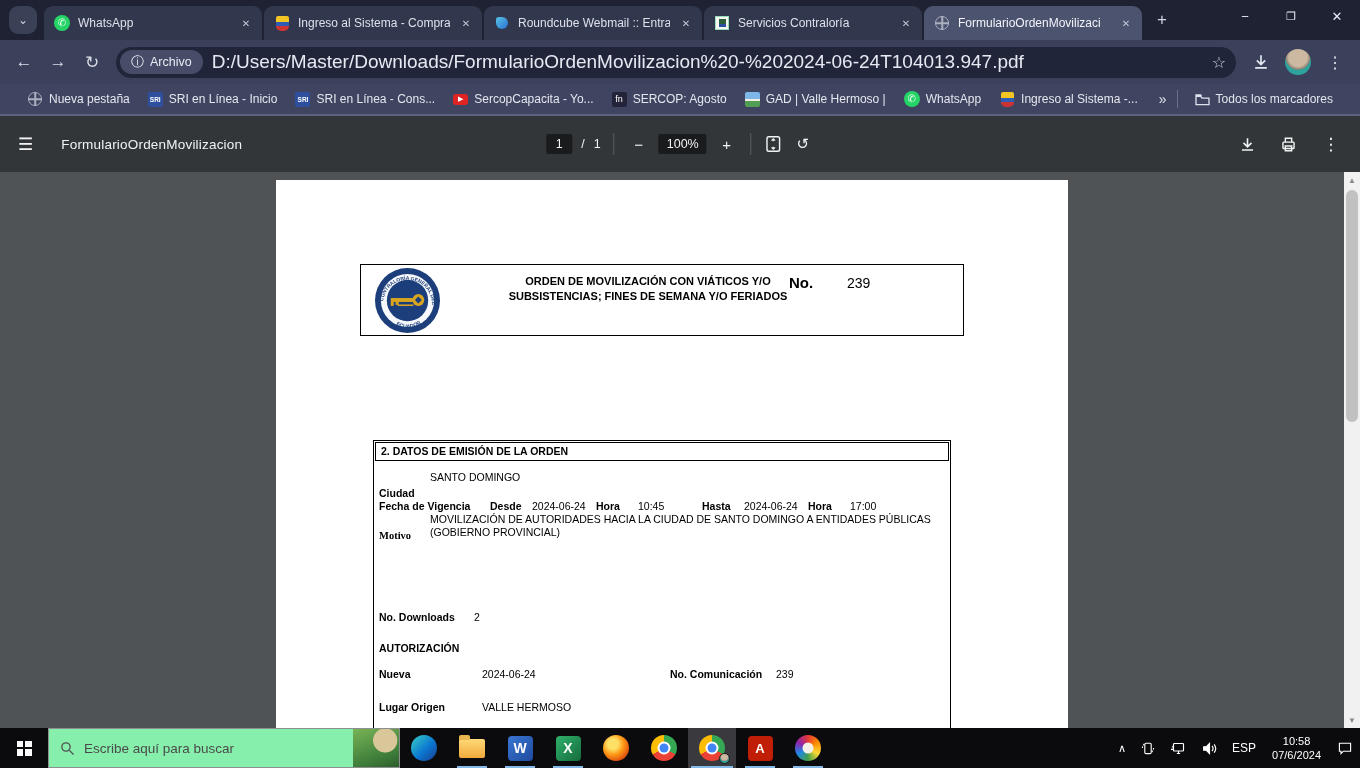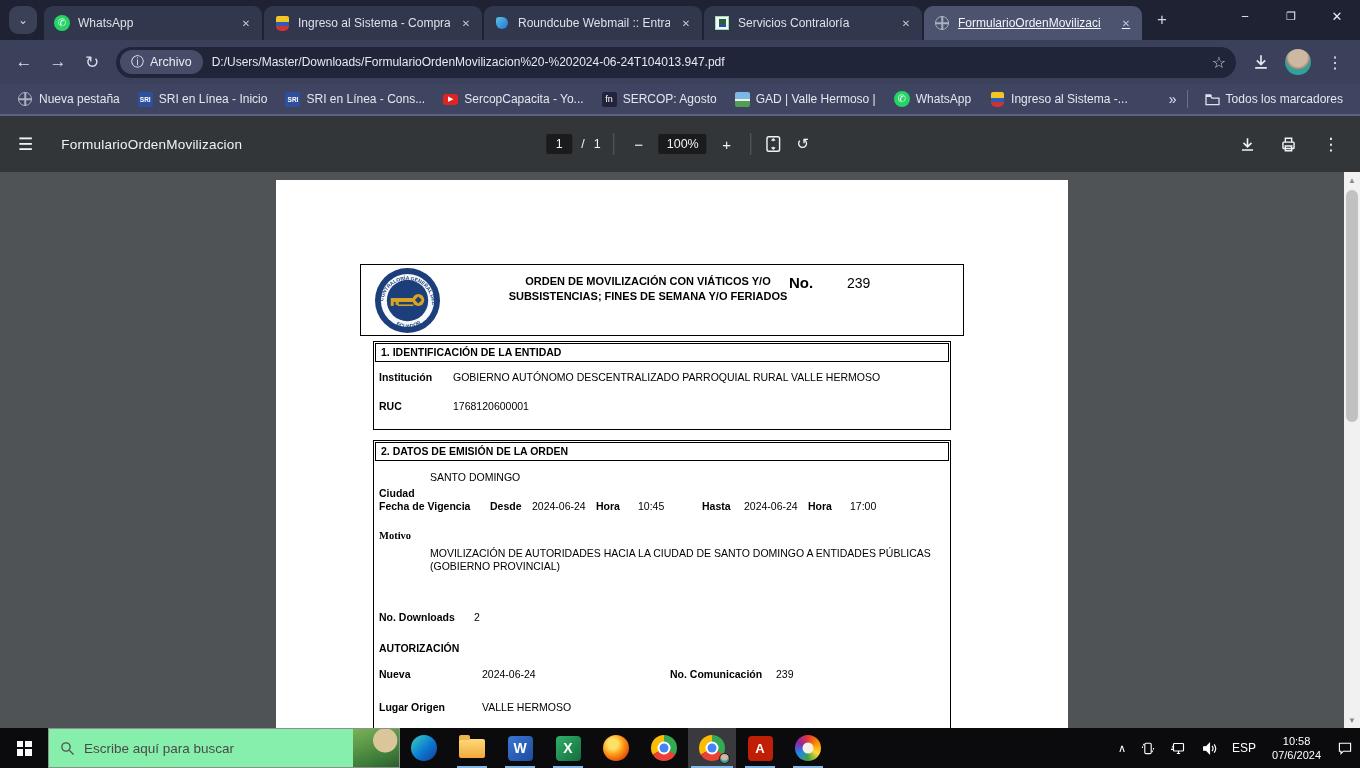--- a/index.html
+++ b/index.html
@@ -6,21 +6,21 @@
   html,body { width:1360px; height:768px; overflow:hidden; font-family:"Liberation Sans", sans-serif; background:#000; }
   #app { width:1360px; height:768px; display:flex; flex-direction:column; }
 
   
   .tabstrip { height:40px; background:#1e2233; display:flex; align-items:flex-end; flex:none; }
   .tab-search { width:28px; height:28px; margin:0 7px 6px 9px; border-radius:9px; background:#3a4157;
                 color:#c9cede; display:flex; align-items:center; justify-content:center; font-size:12px; flex:none; }
   .tab { width:218px; height:34px; border-radius:9px 9px 0 0; background:#31374c; color:#dde0ea;
          display:flex; align-items:center; padding:0 8px 0 10px; gap:8px; font-size:12px; position:relative; flex:none; }
   .tab + .tab { margin-left:2px; }
-  .tab.active { background:#4b536f; color:#f2f4fa;text-decoration:underline; }
+  .tab.active { background:#4b536f; color:#f2f4fa; }
   .tab .t-title { flex:1; white-space:nowrap; overflow:hidden; }
   .tab .t-close { width:16px; height:16px; border-radius:8px; display:flex; align-items:center; justify-content:center;
                   font-size:10px; color:#c2c7d6; flex:none; }
   .fav { width:16px; height:16px; flex:none; display:flex; align-items:center; justify-content:center; }
   .fav-wa { width:16px; height:16px; border-radius:50%; background:#25d366; color:#fff; font-size:10px; line-height:16px; text-align:center; }
   .fav-ec { width:13px; height:15px; border-radius:2px 2px 5px 5px; background:linear-gradient(180deg,#f3c624 0 38%,#2d5bb5 38% 70%,#cc3333 70%); }
   .fav-rc { width:12px; height:12px; border-radius:3px 6px 6px 6px; background:linear-gradient(135deg,#58c5e8,#2a6fd1); }
   .fav-cg { width:14px; height:14px; background:#f4f7f2; border:1px solid #9db; display:flex; align-items:center; justify-content:center; }
   .fav-cg i { width:7px; height:8px; background:linear-gradient(180deg,#2d5e3a 60%,#2a4f9e 60%); display:block; }
   .fav-globe { width:14px; height:14px; border-radius:50%; border:1.5px solid #aab0bf; position:relative; }
@@ -30,28 +30,28 @@
   .win-controls { margin-left:auto; display:flex; align-self:flex-start; }
   .win-btn { width:46px; height:32px; color:#e7eaf2; display:flex; align-items:center; justify-content:center; font-size:13px; }
   .win-max { font-size:11px; }
 
   
   .toolbar { height:44px; background:#3b415a; display:flex; align-items:center; padding:0 8px; gap:2px; flex:none; }
   .nav-btn { width:32px; height:32px; display:flex; align-items:center; justify-content:center; color:#d9dce7; font-size:17px; flex:none; }
   .omnibox { flex:1; height:31px; margin:0 6px; border-radius:16px; background:#21253a; display:flex; align-items:center; padding:0 10px 0 4px; min-width:0; }
   .chip { height:24px; border-radius:12px; background:#474d68; color:#e8ebf4; display:flex; align-items:center; gap:6px; padding:0 11px; font-size:12.5px; flex:none; }
   .chip .info-g { font-size:13px; }
-  .url-text { flex:1; margin-left:9px; color:#e6e9f2; font-size:12px; white-space:nowrap; overflow:hidden; min-width:0; }
+  .url-text { flex:1; margin-left:9px; color:#e6e9f2; font-size:19px; white-space:nowrap; overflow:hidden; min-width:0; }
   .omni-star { color:#cdd2e0; font-size:16px; flex:none; margin-left:8px; }
   .tb-icon { width:34px; height:32px; display:flex; align-items:center; justify-content:center; color:#e4e7f0; flex:none; }
   .avatar { width:26px; height:26px; border-radius:50%; margin:0 5px;
             background:radial-gradient(circle at 50% 32%, #cdb9a2 0 42%, #8d8273 55%, #2ea39d 58%); flex:none; }
 
   
-  .bookmarks { height:32px; background:#3f4560; border-bottom:2px solid #5d6280; display:flex; align-items:center; padding:0 10px; gap:4px; font-size:12px; color:#e4e7ef; flex:none; }
+  .bookmarks { height:32px; background:#3f4560; border-bottom:2px solid #5d6280; display:flex; align-items:center; padding:0 20px; gap:4px; font-size:12px; color:#e4e7ef; flex:none; }
   .bm { display:flex; align-items:center; gap:6px; padding:3px 7px; border-radius:6px; white-space:nowrap; }
   .bm-sri { width:15px; height:15px; background:#2d4f9e; border-radius:2px; color:#fff; font-size:6.5px; font-weight:bold; display:flex; align-items:center; justify-content:center; }
   .bm-yt { width:15px; height:11px; background:#e02424; border-radius:3px; color:#fff; font-size:7px; display:flex; align-items:center; justify-content:center; }
   .bm-fn { width:15px; height:15px; background:#23233a; border-radius:2px; color:#fff; font-size:9px; display:flex; align-items:center; justify-content:center; }
   .bm-gad { width:15px; height:15px; border-radius:2px; background:linear-gradient(180deg,#7db7e8 0 45%,#f2efe2 45% 60%,#4f9e53 60%); }
   .bm-right { margin-left:auto; display:flex; align-items:center; gap:10px; }
   .bm-sep { width:1px; height:18px; background:#6a7089; }
   .overflow-g { font-size:14px; color:#dfe3ee; }
 
   
@@ -296,48 +296,41 @@
             <circle cx="45" cy="33.5" r="6" fill="#d9a520"></circle>
             <rect x="42.5" y="31" width="5" height="5" fill="#1c3f7c" transform="rotate(45 45 33.5)"></rect>
             <rect x="24" y="38" width="16" height="1.6" fill="#d9a520"></rect>
           </g>
         </svg>
         <div class="abs doc-title" style="left:122px; top:9px; width:330px;">ORDEN DE MOVILIZACIÓN CON VIÁTICOS Y/O SUBSISTENCIAS; FINES DE SEMANA Y/O FERIADOS</div>
         <div class="abs lab" style="left:428px; top:9px; font-size:15px;">No.</div>
         <div class="abs val" style="left:486px; top:10px; font-size:14px;">239</div>
       </div>
 
-      <div class="box" style="left:97px; top:161px; width:578px; height:89px;">
-        <div class="sec-head">1. IDENTIFICACIÓN DE LA ENTIDAD</div>
-        <div class="abs lab" style="left:5px; top:29px;">Institución</div>
-        <div class="abs val" style="left:79px; top:29px;">GOBIERNO AUTÓNOMO DESCENTRALIZADO PARROQUIAL RURAL VALLE HERMOSO</div>
-        <div class="abs lab" style="left:5px; top:58px;">RUC</div>
-        <div class="abs val" style="left:79px; top:58px;">1768120600001</div>
-      </div>
 
       <div class="box" style="left:97px; top:260px; width:578px; height:460px;">
         <div class="sec-head">2. DATOS DE EMISIÓN DE LA ORDEN</div>
 
         <div class="abs lab" style="left:5px; top:46px;">Ciudad</div>
         <div class="abs val" style="left:56px; top:30px;">SANTO DOMINGO</div>
 
         <div class="abs" style="left:0; top:59px; right:0; height:14px;">
           <span class="abs lab" style="left:5px;">Fecha de Vigencia</span>
           <span class="abs lab" style="left:116px;">Desde</span>
           <span class="abs val" style="left:158px;">2024-06-24</span>
           <span class="abs lab" style="left:222px;">Hora</span>
           <span class="abs val" style="left:264px;">10:45</span>
           <span class="abs lab" style="left:328px;">Hasta</span>
           <span class="abs val" style="left:370px;">2024-06-24</span>
           <span class="abs lab" style="left:434px;">Hora</span>
           <span class="abs val" style="left:476px;">17:00</span>
         </div>
 
         <div class="abs lab" style="left:5px; top:89px;font-family:Liberation Serif, serif;">Motivo</div>
-        <div class="abs val" style="left:56px; top:106px; width:522px; white-space:normal; line-height:12.5px;">MOVILIZACIÓN DE AUTORIDADES HACIA LA CIUDAD DE SANTO DOMINGO A ENTIDADES PÚBLICAS (GOBIERNO PROVINCIAL)</div>
+        <div class="abs val" style="left:56px; top:72px; width:522px; white-space:normal; line-height:12.5px;">MOVILIZACIÓN DE AUTORIDADES HACIA LA CIUDAD DE SANTO DOMINGO A ENTIDADES PÚBLICAS (GOBIERNO PROVINCIAL)</div>
 
         <div class="abs lab" style="left:5px; top:170px;">No. Downloads</div>
         <div class="abs val" style="left:100px; top:170px;">2</div>
 
         <div class="abs lab" style="left:5px; top:201px;">AUTORIZACIÓN</div>
 
         <div class="abs lab" style="left:5px; top:227px;">Nueva</div>
         <div class="abs val" style="left:108px; top:227px;">2024-06-24</div>
         <div class="abs lab" style="left:296px; top:227px;">No. Comunicación</div>
         <div class="abs val" style="left:402px; top:227px;">239</div>

